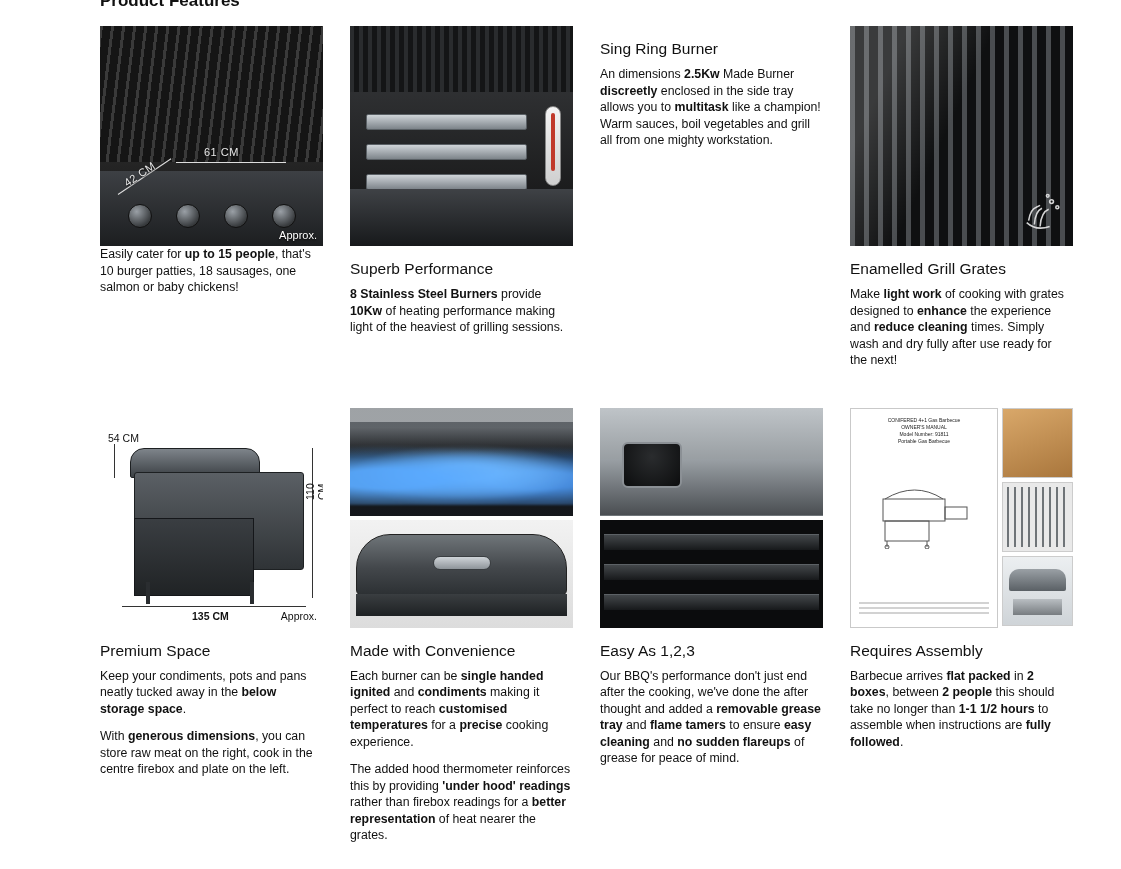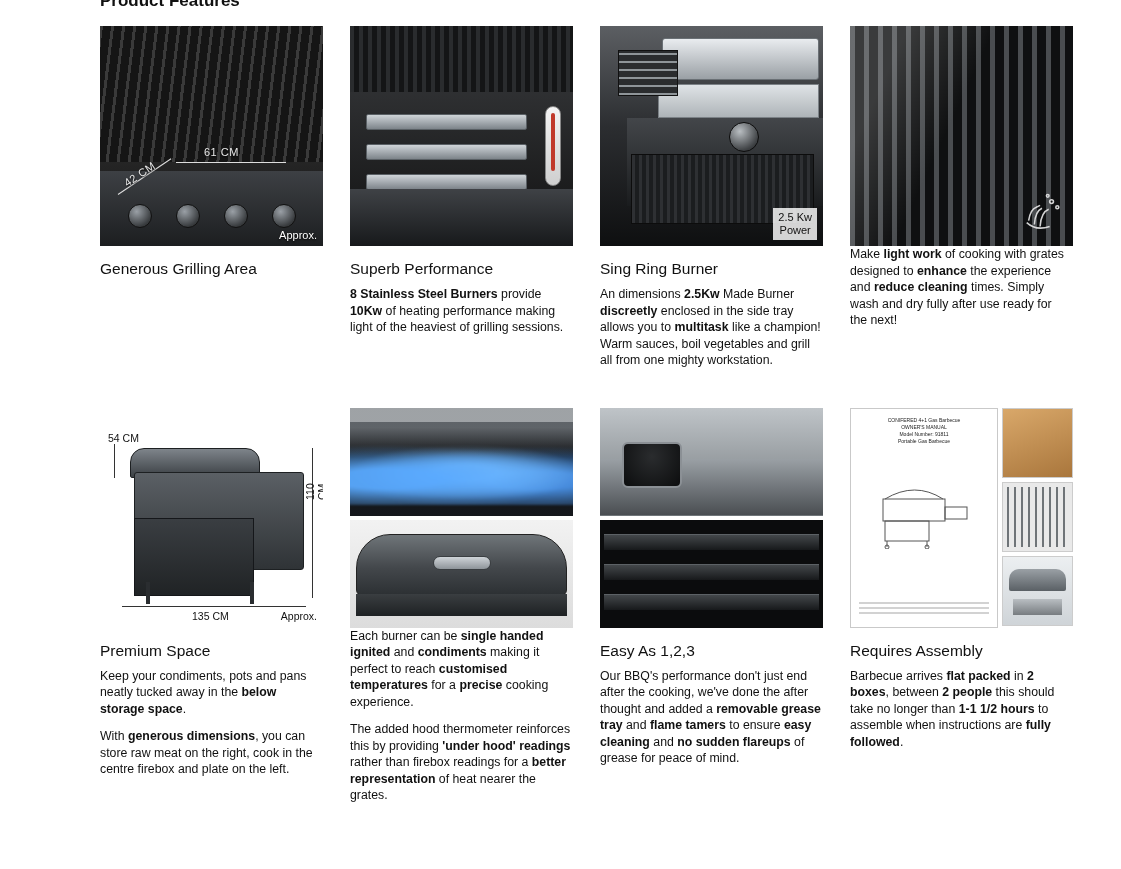--- a/index.html
+++ b/index.html
@@ -297,109 +297,98 @@
         <div class="knob" style="left:28px;"></div>
         <div class="knob" style="left:76px;"></div>
         <div class="knob" style="left:124px;"></div>
         <div class="knob" style="left:172px;"></div>
         <div class="arrow-d" style="left:18px;top:168px;width:64px;"></div>
         <div class="arrow-h" style="left:76px;top:136px;width:110px;"></div>
         <div class="dim-label" style="left:22px;top:142px;transform:rotate(-34deg);">42 CM</div>
         <div class="dim-label" style="left:104px;top:120px;">61 CM</div>
         <div class="approx">Approx.</div>
       </div>
-      <h3 class="card-title">Generous Grilling Area</h3>
+      <p class="card-body"><span>Easily cater for </span><b>up to 15 people</b><span>, that's 10 burger patties, 18 sausages, one salmon or baby chickens!</span></p>
     </div>
 
     <div class="cell">
       <div class="media">
         <div class="burners"></div>
         <div class="burn-top"></div>
         <div class="burner-bar" style="top:88px;"></div>
         <div class="burner-bar" style="top:118px;"></div>
         <div class="burner-bar" style="top:148px;"></div>
         <div class="burn-bottom"></div>
         <div class="thermo"></div>
       </div>
       <h3 class="card-title">Superb Performance</h3>
       <p class="card-body"><b>8 Stainless Steel Burners</b><span> provide </span><b>10Kw</b><span> of heating performance making light of the heaviest of grilling sessions.</span></p>
     </div>
 
     <div class="cell">
-      <div class="media">
-        <div class="sideburner"></div>
-        <div class="sb-lid"></div>
-        <div class="sb-tray"></div>
-        <div class="sb-body"></div>
-        <div class="sb-grill"></div>
-        <div class="sb-knob"></div>
-        <div class="sb-cab"></div>
-        <div class="badge">
-          <span>2.5 Kw</span><br>
-          <span>Power</span>
-        </div>
-      </div>
       <h3 class="card-title">Sing Ring Burner</h3>
       <p class="card-body"><span>An dimensions </span><b>2.5Kw</b><span> Made Burner </span><b>discreetly</b><span> enclosed in the side tray allows you to </span><b>multitask</b><span> like a champion! Warm sauces, boil vegetables and grill all from one mighty workstation.</span></p>
     </div>
 
     <div class="cell">
       <div class="media">
         <div class="enamel"></div>
         <svg class="wash-icon" viewBox="0 0 48 46">
           <g fill="none" stroke="#e8e8e8" stroke-width="1.6">
             <path d="M10 30 q2 -12 8 -14 l4 -2"></path>
             <path d="M16 34 q1 -14 8 -17"></path>
             <path d="M22 36 q1 -15 9 -18"></path>
             <circle cx="34" cy="10" r="2"></circle>
             <circle cx="40" cy="16" r="1.6"></circle>
             <circle cx="30" cy="4" r="1.4"></circle>
             <path d="M8 32 q10 9 24 4"></path>
           </g>
         </svg>
       </div>
+      <h3 class="card-title">Enamelled Grill Grates</h3>
       <p class="card-body"><span>Make </span><b>light work</b><span> of cooking with grates designed to </span><b>enhance</b><span> the experience and </span><b>reduce cleaning</b><span> times. Simply wash and dry fully after use ready for the next!</span></p>
     </div>
   </div>
 
   <div class="grid row2">
 
     <div class="cell">
       <div class="media plain">
         <div class="dimgfx"></div>
         <div class="bbq-lid"></div>
         <div class="bbq-body"></div>
         <div class="bbq-cab"></div>
         <div class="bbq-leg" style="left:46px;"></div>
         <div class="bbq-leg" style="left:150px;"></div>
         <div class="dimline" style="left:14px;top:36px;width:1px;height:34px;"></div>
         <div class="dimtext" style="left:8px;top:24px;">54 CM</div>
         <div class="dimline" style="left:212px;top:40px;width:1px;height:150px;"></div>
         <div class="dimtext" style="left:204px;top:92px;transform:rotate(-90deg);transform-origin:left top;">110 CM</div>
         <div class="dimline" style="left:22px;top:198px;width:184px;height:1px;"></div>
-        <div class="dimtext" style="left:92px;top:202px;">135 CM</div>
+        <div class="dimtext" style="left:92px;top:202px;font-weight:bold;">135 CM</div>
         <div class="dimtext" style="right:6px;bottom:6px;">Approx.</div>
       </div>
       <h3 class="card-title">Premium Space</h3>
       <p class="card-body"><span>Keep your condiments, pots and pans neatly tucked away in the </span><b>below storage space</b><span>.</span></p>
       <p class="card-body"><span>With </span><b>generous dimensions</b><span>, you can store raw meat on the right, cook in the centre firebox and plate on the left.</span></p>
     </div>
 
     <div class="cell">
       <div class="media split">
         <div>
           <div class="flames"></div>
         </div>
         <div>
           <div class="hood"></div>
           <div class="hood-lid"></div>
           <div class="hood-handle"></div>
           <div class="hood-base"></div>
         </div>
       </div>
+      <h3 class="card-title">Made with Convenience</h3>
       <p class="card-body"><span>Each burner can be </span><b>single handed ignited</b><span> and </span><b>condiments</b><span> making it perfect to reach </span><b>customised temperatures</b><span> for a </span><b>precise</b><span> cooking experience.</span></p>
       <p class="card-body"><span>The added hood thermometer reinforces this by providing </span><b>'under hood' readings</b><span> rather than firebox readings for a </span><b>better representation</b><span> of heat nearer the grates.</span></p>
     </div>
 
     <div class="cell">
       <div class="media split">
         <div>
           <div class="tray"></div>
           <div class="tray-shelf"></div>
           <div class="tray-cup"></div>

